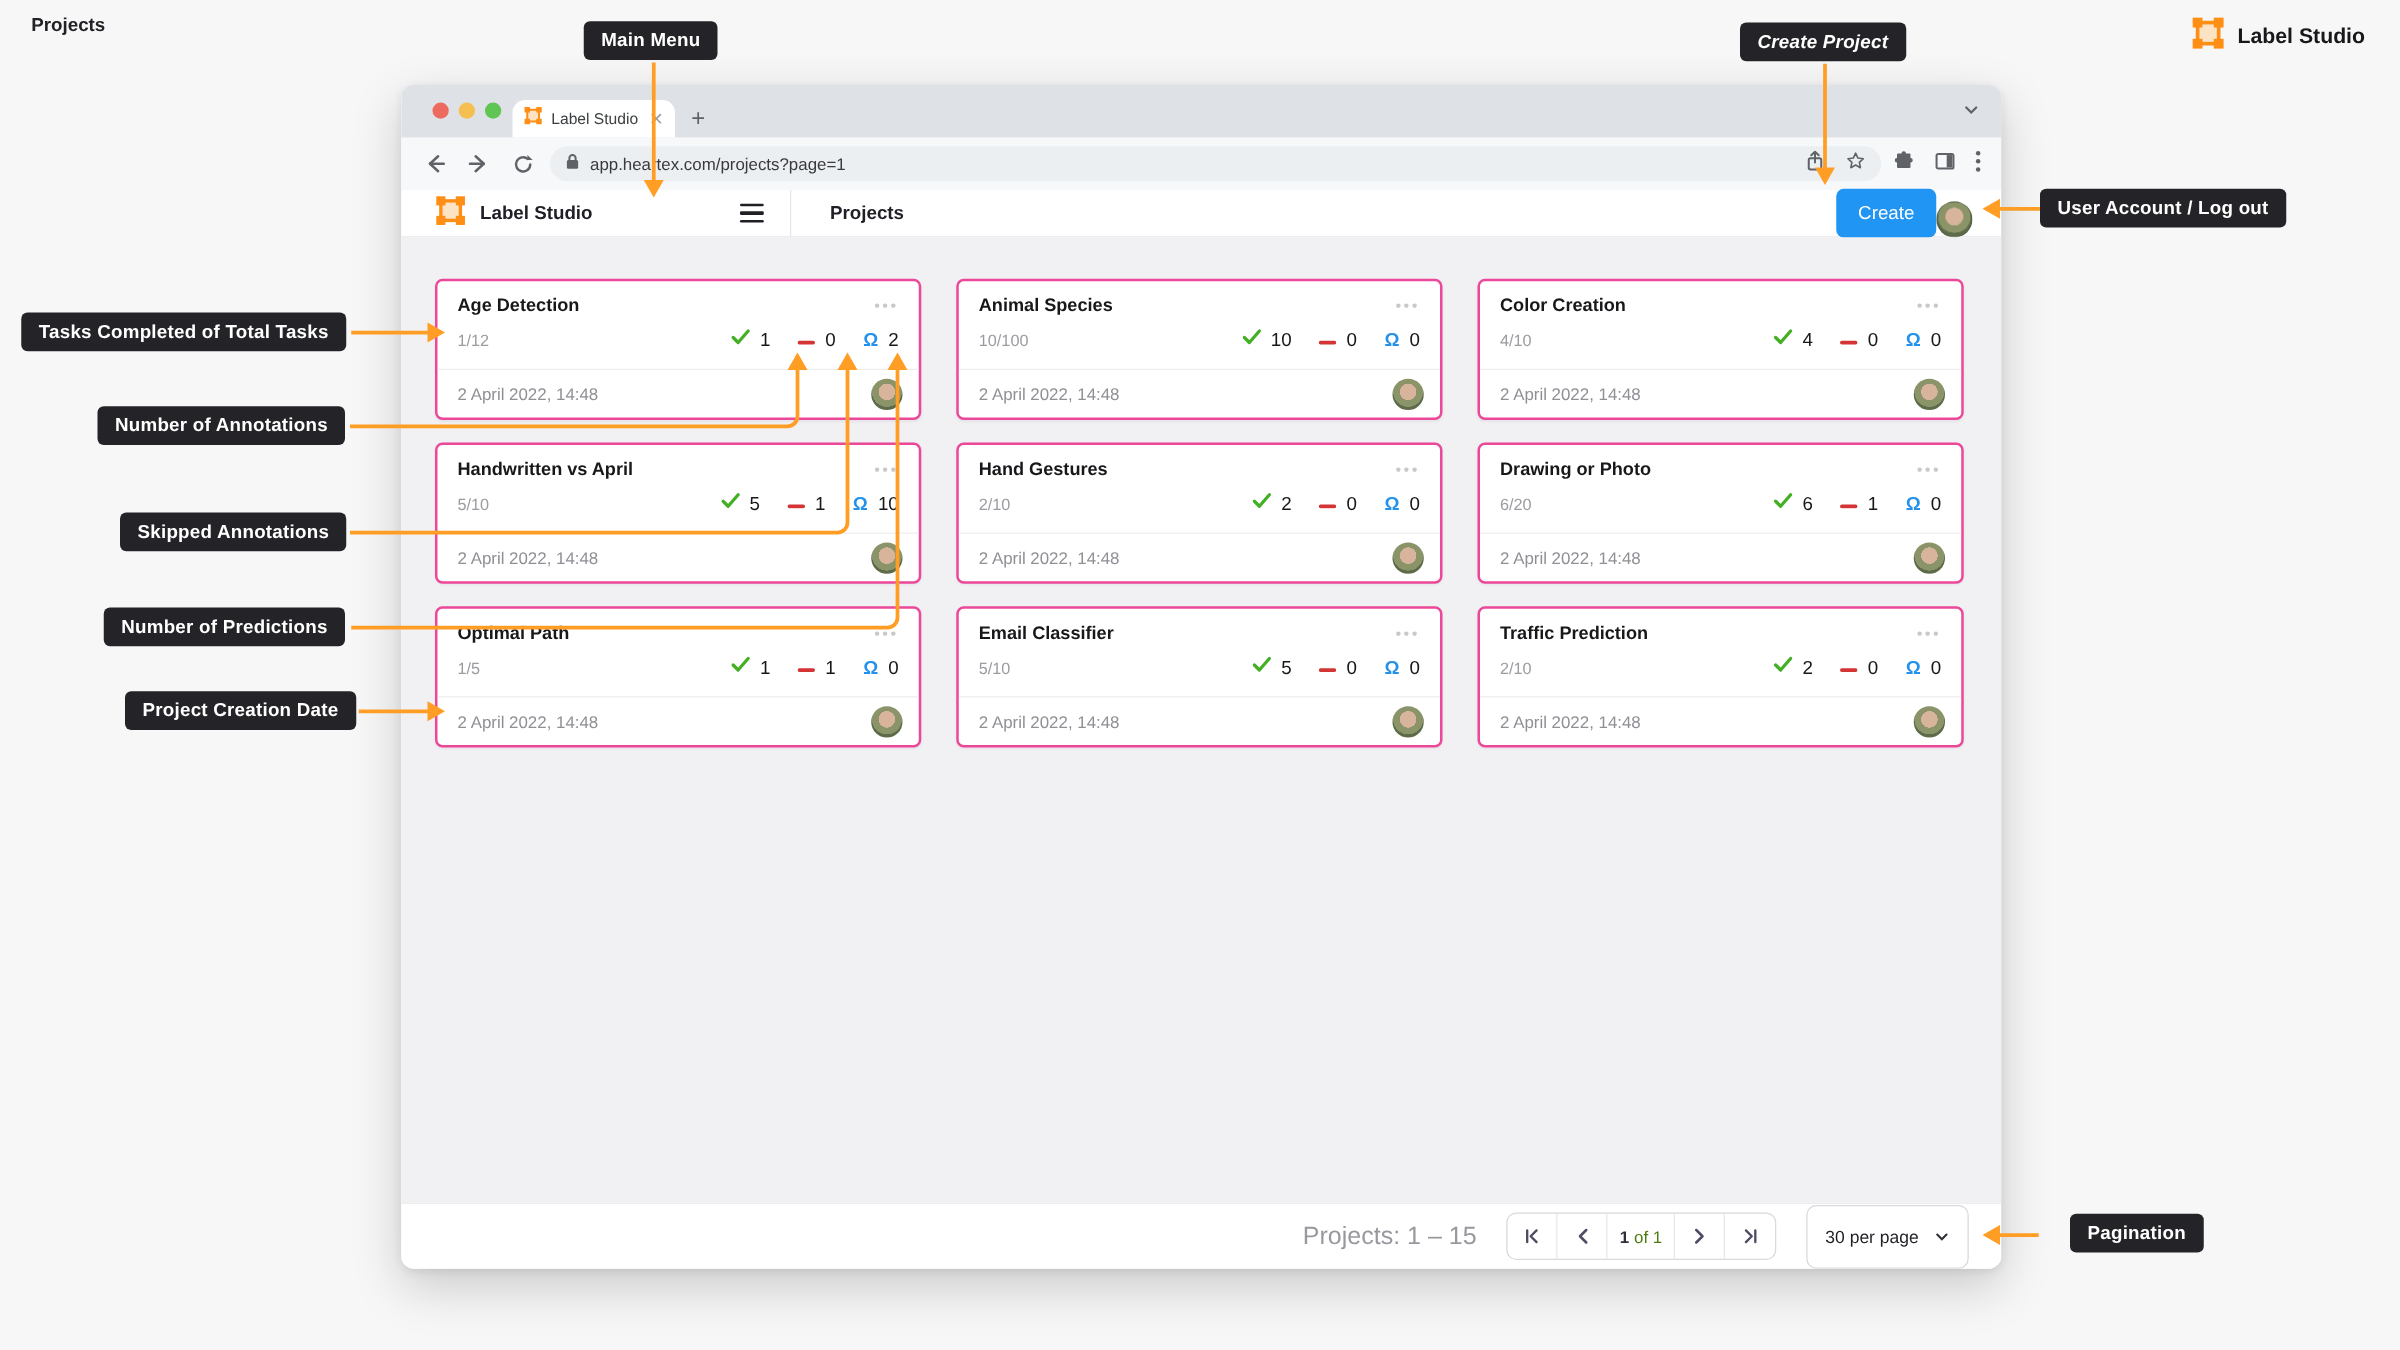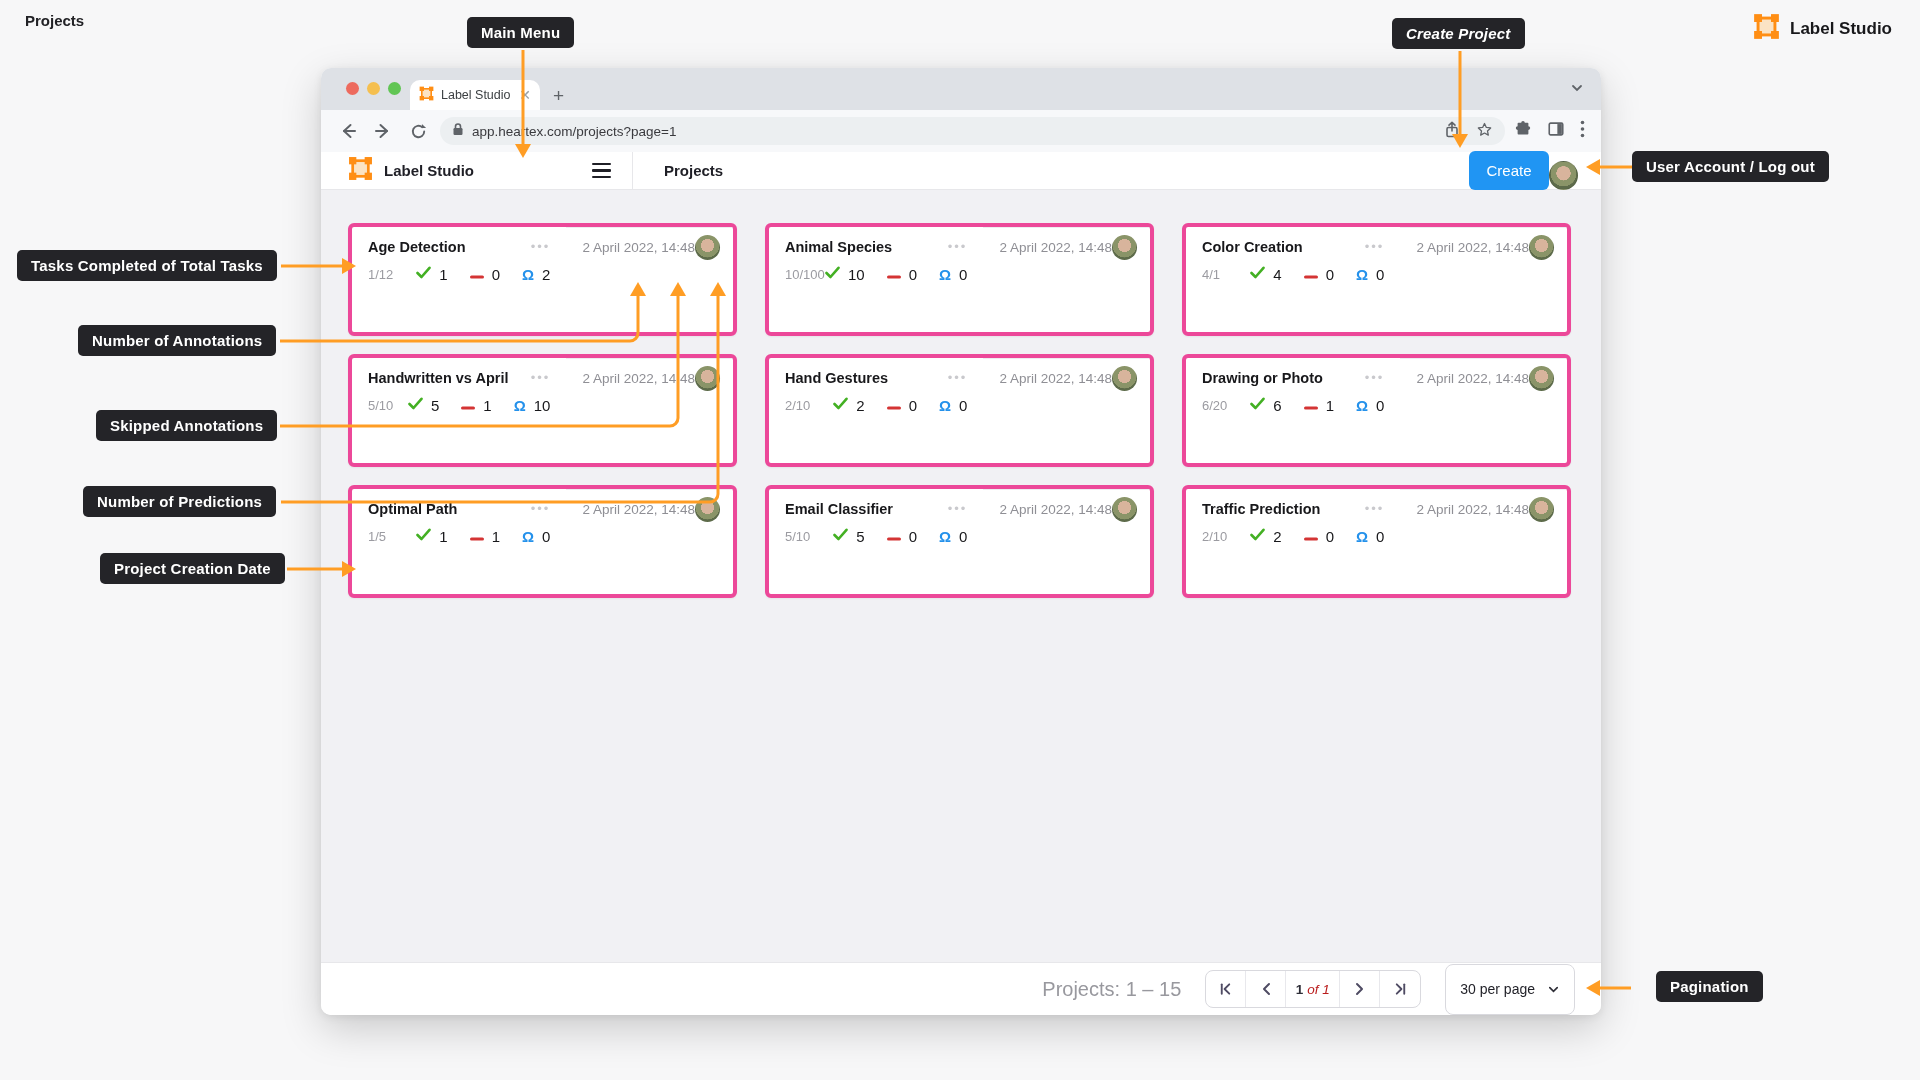--- a/index.html
+++ b/index.html
@@ -50,22 +50,22 @@
   .nav-title { font-size:15px; font-weight:600; color:#1f1f26; margin-left:31px; }
   .header-right { margin-left:auto; display:flex; align-items:flex-end; padding-right:23px; }
   .create-btn { background:#2095f3; color:#fff; font-size:15px; font-weight:500; border:none;
                 border-radius:6px; width:80px; height:39px; cursor:pointer; position:relative; top:0; }
   .avatar { width:29px; height:29px; border-radius:50%; border:1px solid rgba(0,0,0,.08);
             background:radial-gradient(circle at 50% 42%, #d8b49c 0 34%, #8a9468 35% 62%, #5d6b4a 63% 100%); }
 
   .content { flex:1; background:#f1f1f4; position:relative; }
   .grid { position:absolute; left:27px; top:33px; display:grid; grid-template-columns:repeat(3,389px);
           grid-auto-rows:113px; column-gap:28px; row-gap:18px; }
-  .card { background:#fff; border-radius:6px; box-shadow:0 1px 2px rgba(0,0,0,.05); border:4px solid #ec4899;
-          display:flex; flex-direction:row; overflow:hidden; cursor:pointer; }
+  .card { background:#fff; border-radius:6px; box-shadow:0 1px 2px rgba(0,0,0,.05); border:2px solid #ec4899;
+          display:flex; flex-direction:column; overflow:hidden; cursor:pointer; }
   .card-top { padding:12px 16px 0 16px; flex:1; }
   .card-row1 { display:flex; align-items:flex-start; }
   .card-title { font-size:14.5px; font-weight:700; color:#18181b; flex:1; }
   .kebab { color:#c9c9cd; font-size:13px; letter-spacing:2px; line-height:.6; padding-top:4px; }
   .card-row2 { display:flex; align-items:center; margin-top:10px; }
   .ratio { font-size:13px; color:#9b9ba1; flex:1; }
   .counts { display:flex; align-items:center; gap:8px; }
   .counts .num { font-size:15px; color:#18181b; }
   .counts .gap { width:6px; }
   .omega { color:#2491eb; font-weight:700; font-size:15px; }
@@ -76,21 +76,21 @@
 
   .appfooter { height:53px; background:#fff; border-top:1px solid #e7e7ea; display:flex; align-items:center;
                justify-content:flex-end; gap:24px; padding-right:26px; flex:none; }
   .range { font-size:20px; color:#98989e; }
   .pager { display:flex; border:1px solid #d9d9de; border-radius:8px; height:38px; overflow:hidden; background:#fff; }
   .pager .cell { display:flex; align-items:center; justify-content:center; min-width:40px; border-right:1px solid #e8e8ec;
                  color:#4f4b63; cursor:pointer; }
   .pager .cell:last-child { border-right:none; }
   .pager .pagecell { min-width:54px; font-size:13.5px; cursor:default; gap:4px; }
   .pagecell .cur { color:#2f2f38; font-weight:700; }
-  .pagecell .of { color:#b91c1c;font-style:italic; }
+  .pagecell .of { color:#4d7c0f; }
   .perpage { display:flex; align-items:center; gap:12px; border:1px solid #d9d9de; border-radius:8px;
              height:51px; padding:0 14px; font-size:14px; color:#1f1f26; background:#fff; cursor:pointer; }
 </style>
 </head>
 <body>
 
 <div class="page-title">Projects</div>
 <div class="brand-corner">
   <span>
     <svg width="27" height="27" viewBox="0 0 24 24">
@@ -332,21 +332,21 @@
     </div>
   </div>
 
   <div class="card">
     <div class="card-top">
       <div class="card-row1">
         <span class="card-title">Color Creation</span>
         <span class="kebab">•••</span>
       </div>
       <div class="card-row2">
-        <span class="ratio">4/1</span>
+        <span class="ratio">4/10</span>
         <span class="counts">
           <span>
             <svg width="15" height="13" viewBox="0 0 15 13">
                     <path d="M1.5,7 l4,4 L13.5,1.8" stroke="#43B023" stroke-width="2.6" fill="none" stroke-linecap="round" stroke-linejoin="round"></path>
                   </svg>
           </span>
           <span class="num">4</span>
           <span class="gap"></span>
           <span>
             <svg width="14" height="4" viewBox="0 0 14 4">

